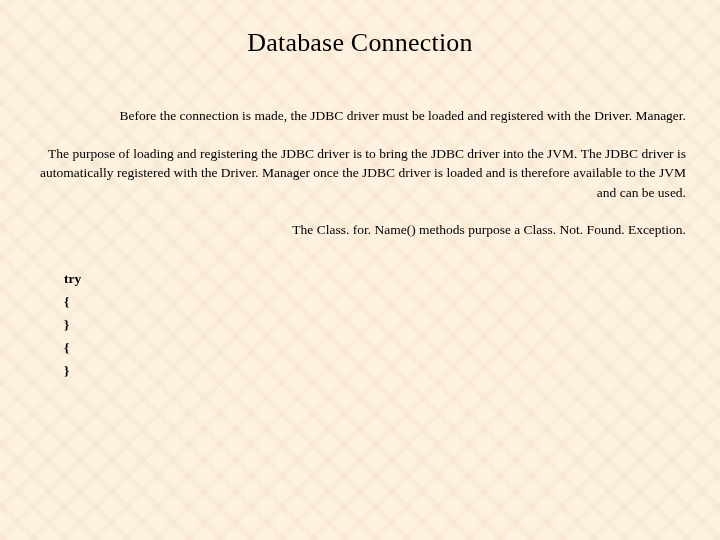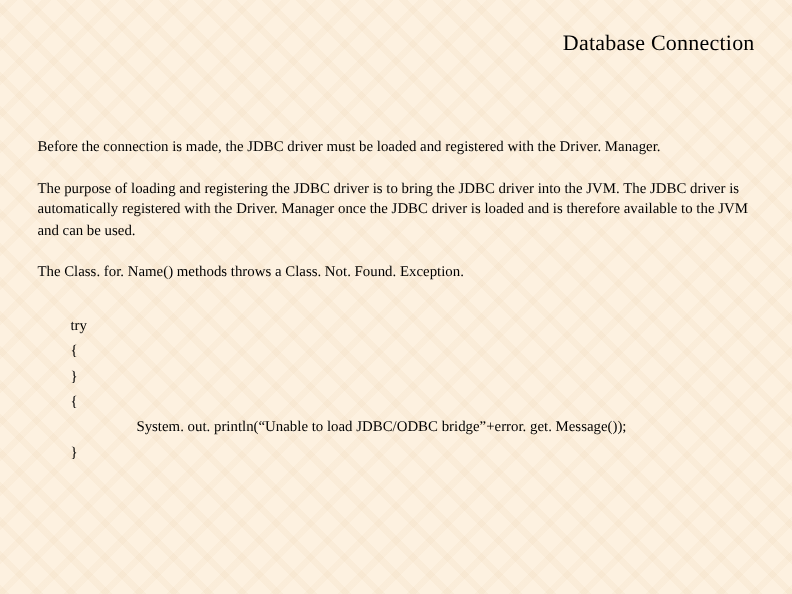--- a/index.html
+++ b/index.html
@@ -21,52 +21,53 @@
         rgba(230,200,160,0.10) 0px,
         rgba(230,200,160,0.10) 6px,
         transparent 6px,
         transparent 22px);
     font-family: "Times New Roman", Times, serif;
     color: #000;
     box-sizing: border-box;
     padding: 28px 34px 0 34px;
   }
   .title {
-    text-align: right;
-    font-size: 20px;
+    text-align: center;
+    font-size: 26px;
     font-weight: 400;
-    margin-bottom: 72px;
+    margin-bottom: 48px;
     letter-spacing: 0.2px;
   }
   .para {
     font-size: 13.5px;
     line-height: 1.45;
     margin-bottom: 18px;
+    text-align: right;
   }
   .code-block {
     font-size: 13.5px;
     line-height: 1.7;
     margin-top: 28px;
     margin-left: 30px;
+    font-weight: bold;
   }
   .indent {
     padding-left: 60px;
   }
 </style>
 </head>
 <body>
 
 <div class="title">Database Connection</div>
 
 <div class="para">Before  the connection is made, the JDBC driver must be loaded and registered with the Driver. Manager.</div>
 
 <div class="para">The purpose of loading and registering the JDBC driver is to bring the JDBC driver into the JVM. The JDBC driver is automatically registered with the Driver. Manager once the  JDBC driver is loaded and is therefore available to the JVM and can be used.</div>
 
-<div class="para">The Class. for. Name() methods throws a Class. Not. Found. Exception.</div>
+<div class="para">The Class. for. Name() methods purpose a Class. Not. Found. Exception.</div>
 
 <div class="code-block">
   <div>try</div>
   <div>{</div>
   <div>}</div>
   <div>{</div>
-  <div class="indent">System. out. println(“Unable to load JDBC/ODBC bridge”+error. get. Message());</div>
   <div>}</div>
 </div>
 
 </body></html>

